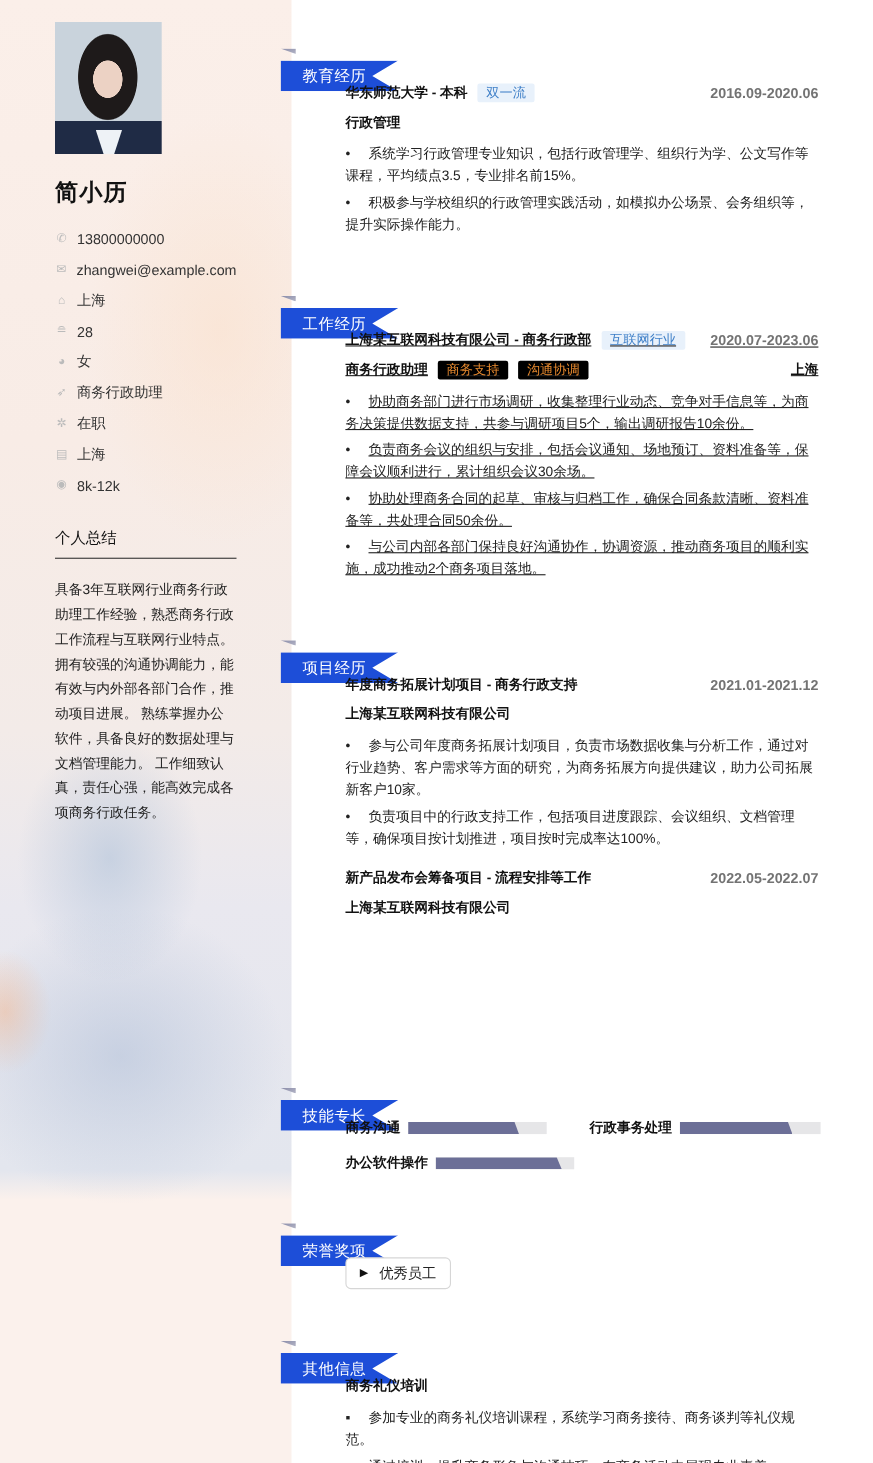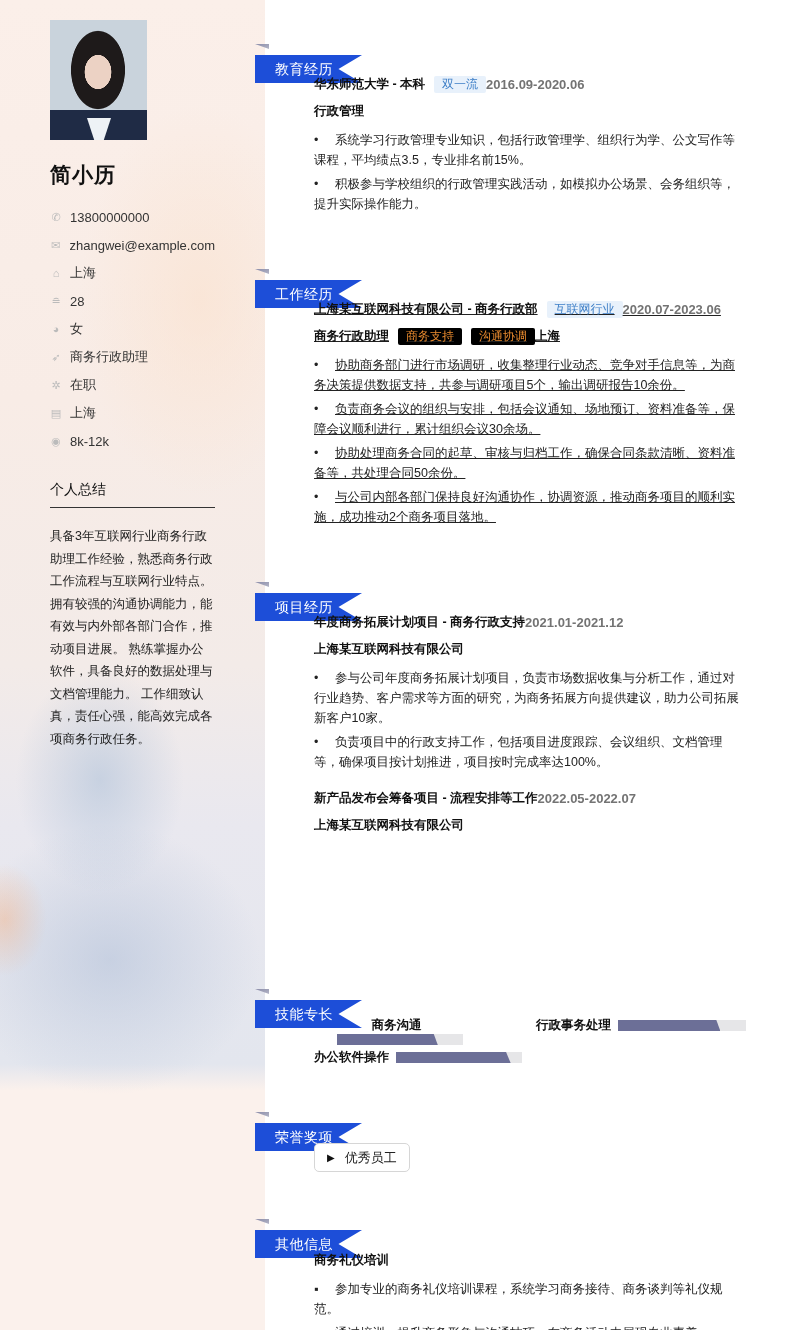--- a/index.html
+++ b/index.html
@@ -54,21 +54,21 @@
     color: #fff; font-size: 14px; line-height: 28px; padding-left: 20px;
     letter-spacing: 0.5px;
     margin-top: 39px;
   }
   .ribbon-fold {
     position: absolute; left: 0; top: 28px; width: 14px; height: 5px;
     background: linear-gradient(160deg, #8a8ca9 0%, #b4b5c6 100%);
     clip-path: polygon(0 0, 100% 0, 100% 100%);
   }
   .block { position: absolute; left: 59px; width: 430px; }
-  .row { display: flex; align-items: center; font-size: 12.5px; }
+  .row { display: flex; align-items: center; justify-content: space-between; font-size: 12.5px; }
   .row-left { display: flex; align-items: center; }
   .bold { font-weight: bold; color: #111; }
   .date { font-weight: bold; color: #737373; font-size: 13px; }
   .tag {
     display: inline-block; margin-left: 9px; padding: 0 8px; height: 17px; line-height: 17px;
     font-size: 12px; border-radius: 2px;
   }
   .tag.blue { background: #e8f1fb; color: #3e7fc7; }
   .tag.orange { background: #000000; color: #e88a2e; }
   .bullets { list-style: none; margin-top: 10px; }
@@ -219,21 +219,21 @@
     </div>
     <div class="row" style="margin-top:10px;">
         <span class="bold">上海某互联网科技有限公司</span>
       </div>
   </div>
 
   <div class="section-head" style="top:961px;">
     <div class="ribbon">技能专长</div>
     <div class="ribbon-fold"></div>
   </div>
-  <div class="skill" style="left:75px; top:1017px;flex-direction:column;">
+  <div class="skill" style="left:59px; top:1017px;">
     <span>商务沟通</span>
     <div class="skill-bar" style="width:126px;">
         <div class="skill-fill" style="width:80%;"></div>
       </div>
   </div>
   <div class="skill" style="left:281px; top:1017px;">
     <span>行政事务处理</span>
     <div class="skill-bar" style="width:128px;">
         <div class="skill-fill" style="width:80%;"></div>
       </div>

